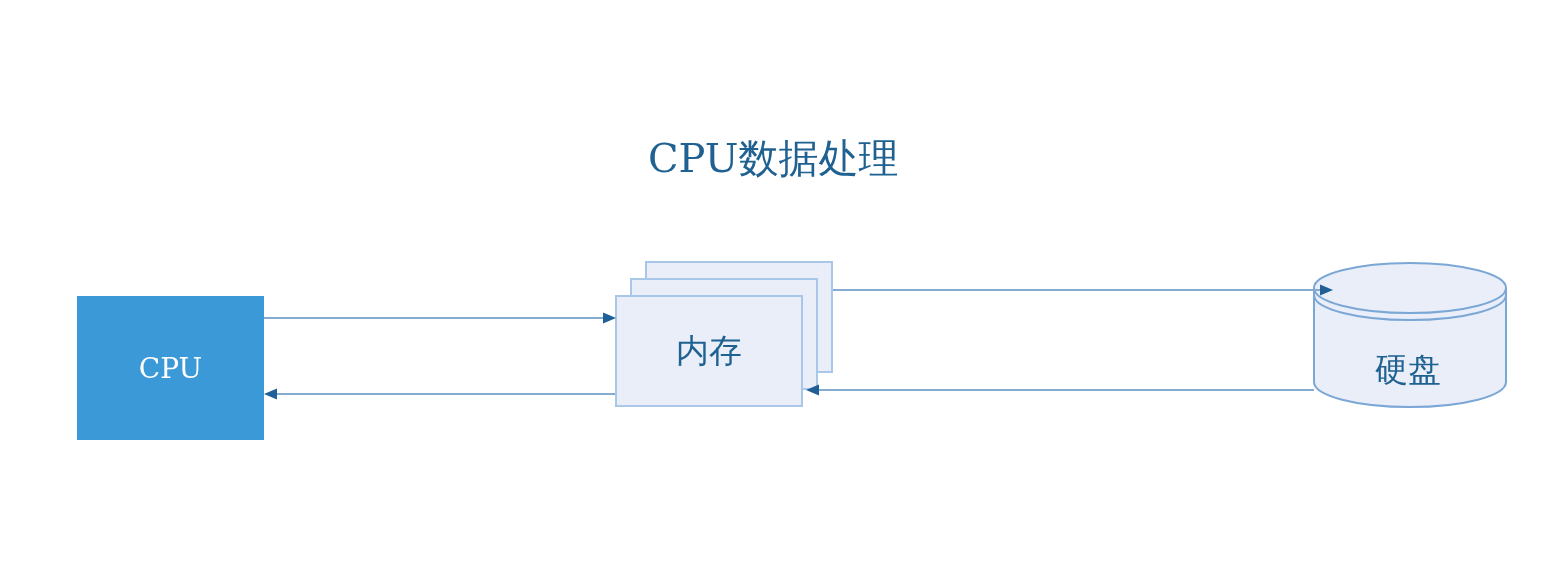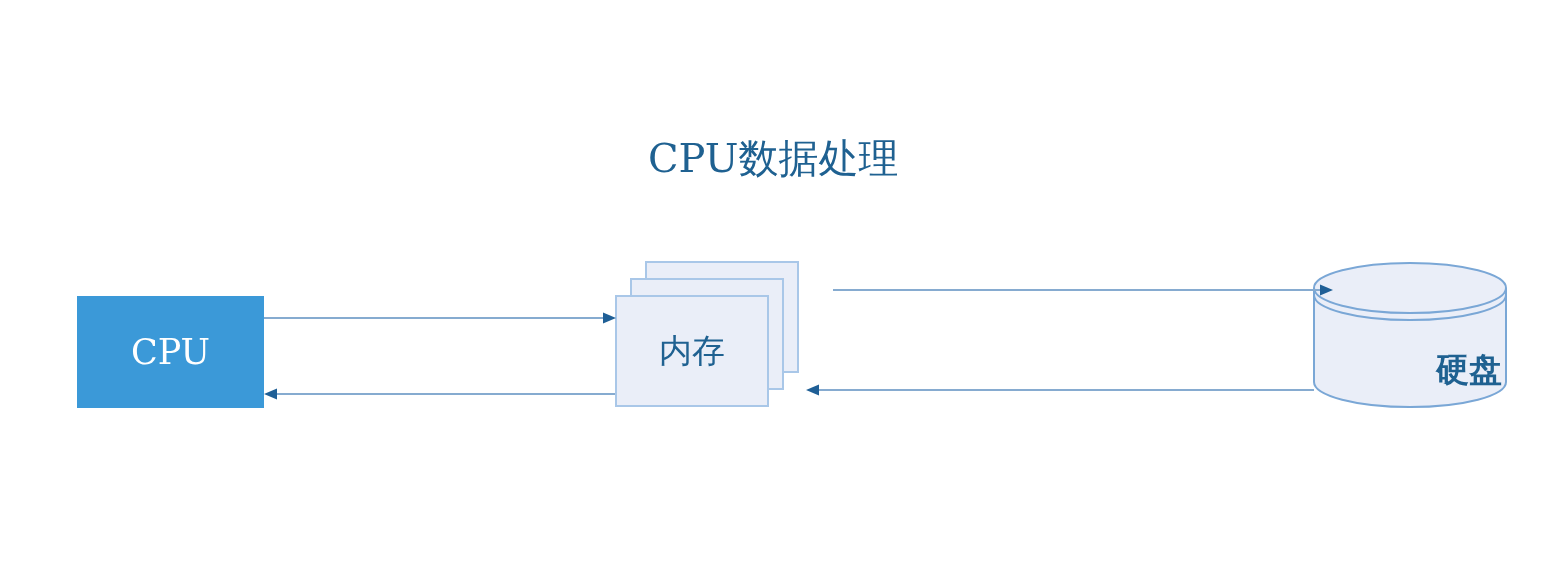--- a/index.html
+++ b/index.html
@@ -25,29 +25,29 @@
     position: absolute;
     box-sizing: border-box;
     display: flex;
     align-items: center;
     justify-content: center;
   }
   .cpu-node {
     left: 77px;
     top: 296px;
     width: 187px;
-    height: 112px;
+    height: 144px;
     background: var(--cpu-fill, #3b99d8);
     color: var(--cpu-text, #ffffff);
-    font-size: 35px;
+    font-size: 28px;
     z-index: 1;
   }
   .mem-layer {
     position: absolute;
-    width: 154px;
+    width: 188px;
     height: 112px;
     box-sizing: border-box;
     background: var(--node-fill, #eaeef8);
     border: 2px solid var(--memory-border, #a9c7e8);
   }
   .mem-back  { left: 645px; top: 261px; z-index: 1; }
   .mem-mid   { left: 630px; top: 278px; z-index: 2; }
   .mem-front {
     left: 615px; top: 295px; z-index: 3;
     display: flex; align-items: center; justify-content: center;
@@ -78,25 +78,24 @@
   }
   .arrowhead {
     fill: var(--arrowhead, #1f5f96);
     stroke: none;
   }
   .disk-label {
     position: absolute;
     left: 1314px;
     top: 348px;
     width: 188px;
-    text-align: right;
+    text-align: center;
     font-size: 33px;
     color: var(--node-text, #1f6191);
     z-index: 6;
-    font-weight: bold;
   }
 </style>
 </head>
 <body>
 
 <div class="canvas">
 
   <div class="diagram-title">CPU数据处理</div>
 
   <div class="node cpu-node">

